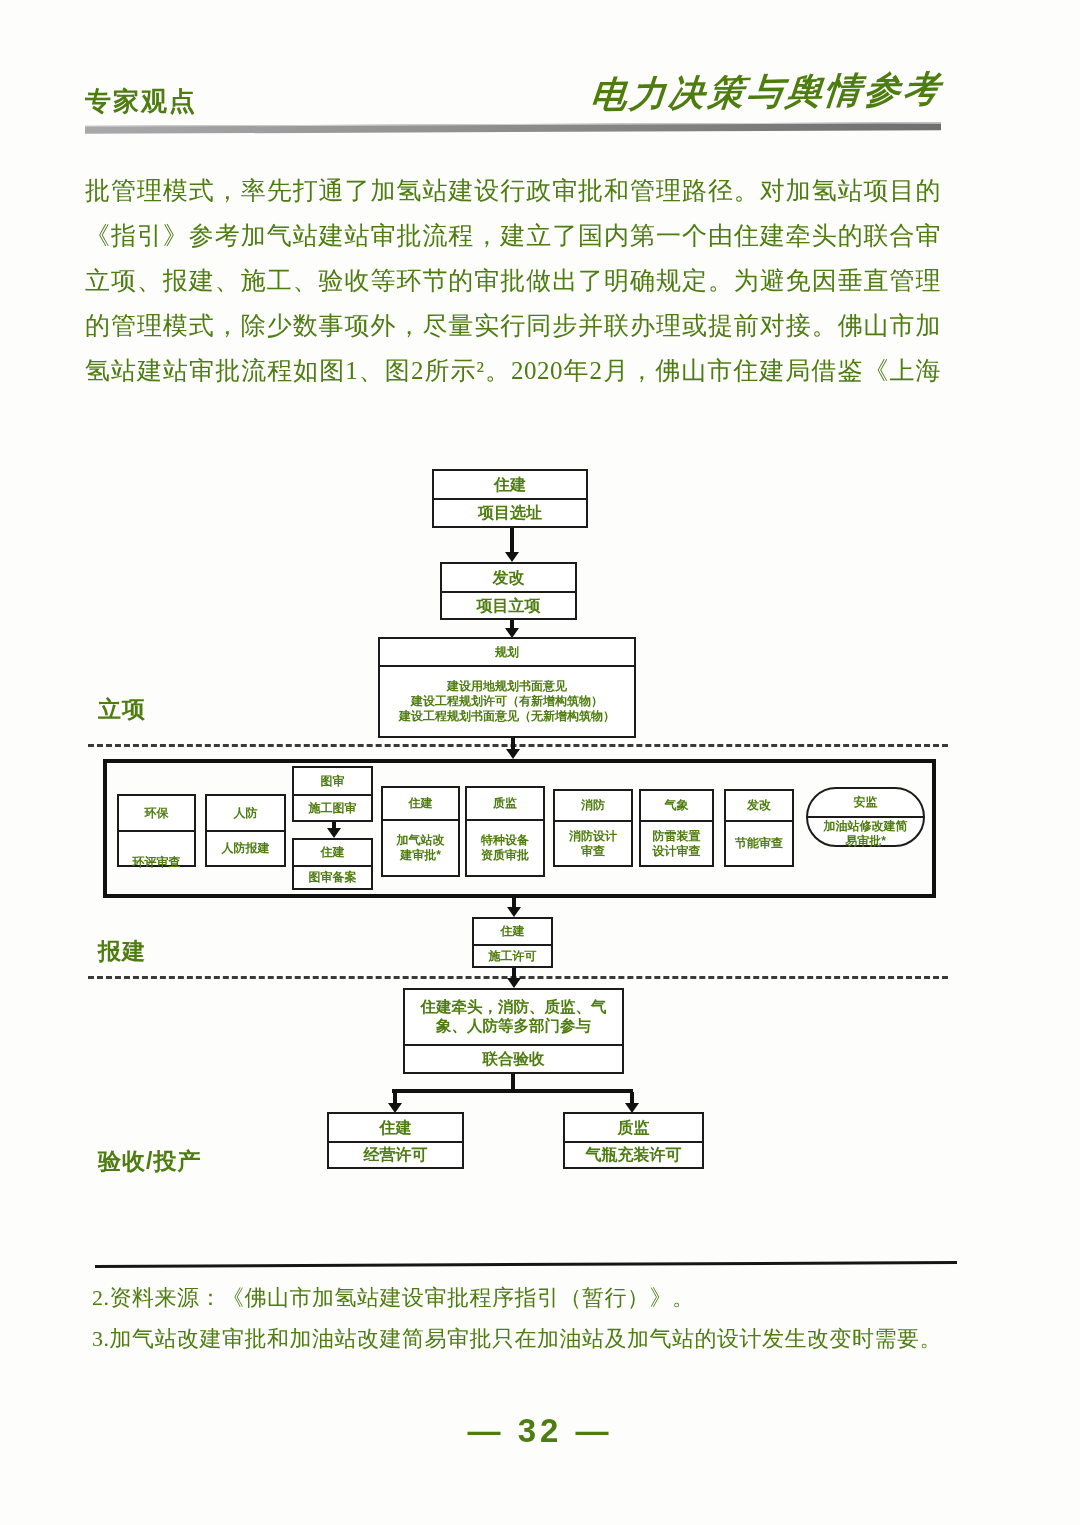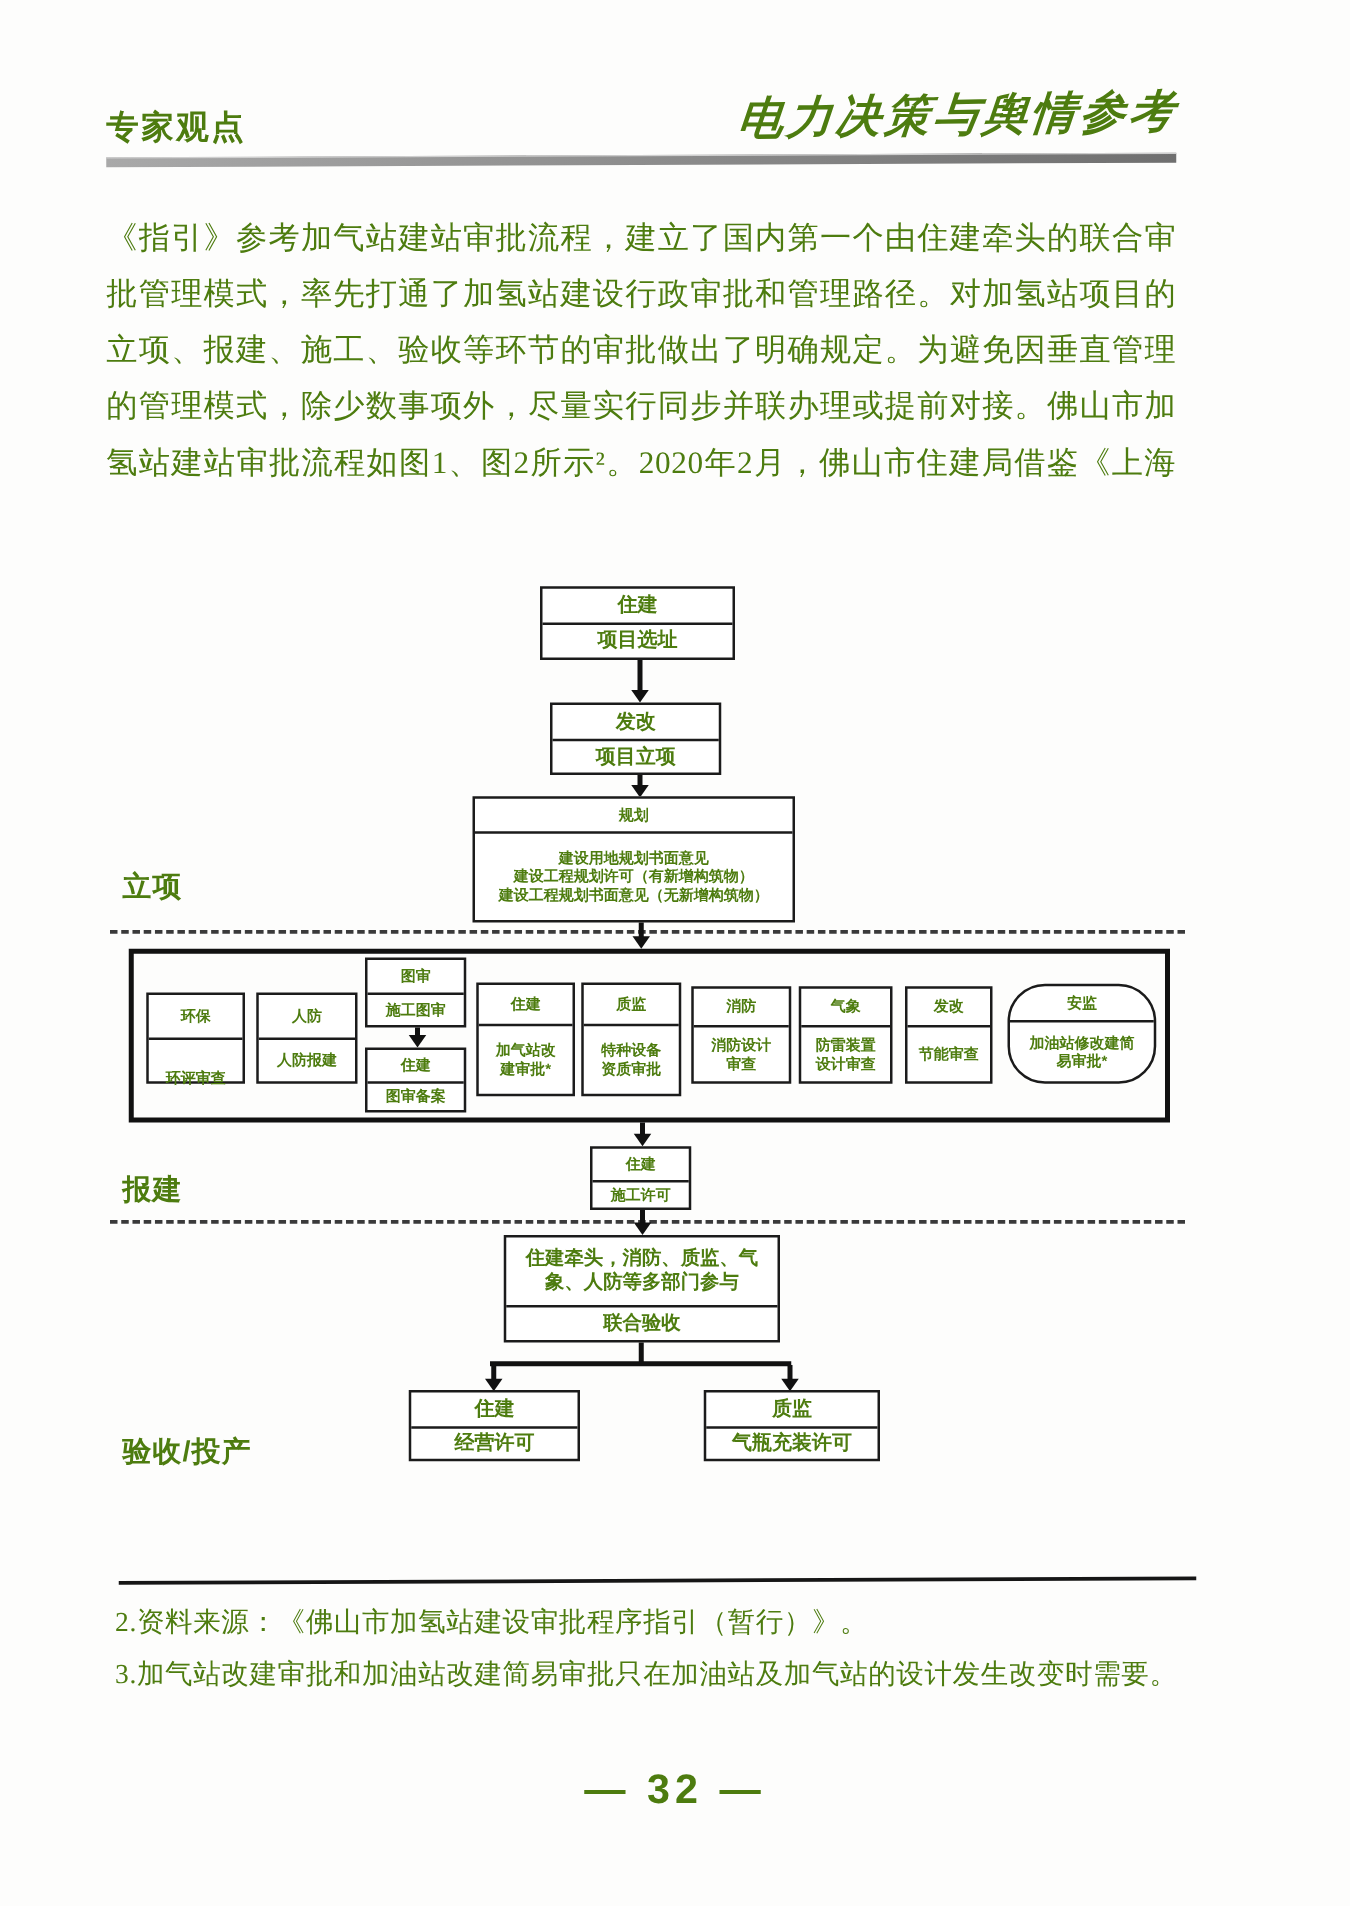--- a/index.html
+++ b/index.html
@@ -81,22 +81,22 @@
 </head>
 <body>
 
 <div class="page">
 
   <div class="section-label">专家观点</div>
   <div class="brand-title">电力决策与舆情参考</div>
   <div class="header-rule"></div>
 
   <div class="bodytext">
+    <div class="tline">批管理模式，率先打通了加氢站建设行政审批和管理路径。对加氢站项目的</div>
     <div class="tline">《指引》参考加气站建站审批流程，建立了国内第一个由住建牵头的联合审</div>
-    <div class="tline">批管理模式，率先打通了加氢站建设行政审批和管理路径。对加氢站项目的</div>
     <div class="tline">立项、报建、施工、验收等环节的审批做出了明确规定。为避免因垂直管理</div>
     <div class="tline">的管理模式，除少数事项外，尽量实行同步并联办理或提前对接。佛山市加</div>
     <div class="tline">氢站建站审批流程如图1、图2所示²。2020年2月，佛山市住建局借鉴《上海</div>
   </div>
 
   <div class="fc-box fs16" style="left:432px;top:469px;width:156px;height:59px;">
     <div class="fc-head" style="height:27px;">住建</div>
     <div class="fc-body">项目选址</div>
   </div>
   <div class="varrow" style="left:504px;top:528px;height:34px;"></div>
@@ -162,21 +162,21 @@
     <div class="fc-head" style="height:29px;">气象</div>
     <div class="fc-body">防雷装置
 设计审查</div>
   </div>
 
   <div class="fc-box fs15" style="left:724px;top:789px;width:70px;height:78px;">
     <div class="fc-head" style="height:29px;">发改</div>
     <div class="fc-body">节能审查</div>
   </div>
 
-  <div class="fc-box fs15" style="left:806px;top:787px;width:119px;height:80px;border-radius:30px;">
+  <div class="fc-box fs15" style="left:806px;top:787px;width:119px;height:60px;border-radius:30px;">
     <div class="fc-head" style="height:27px;">安监</div>
     <div class="fc-body">加油站修改建简
 易审批*</div>
   </div>
 
   <div class="varrow" style="left:506px;top:898px;height:19px;"></div>
 
   <div class="fc-box fs15" style="left:472px;top:917px;width:81px;height:51px;">
     <div class="fc-head" style="height:25px;">住建</div>
     <div class="fc-body">施工许可</div>

